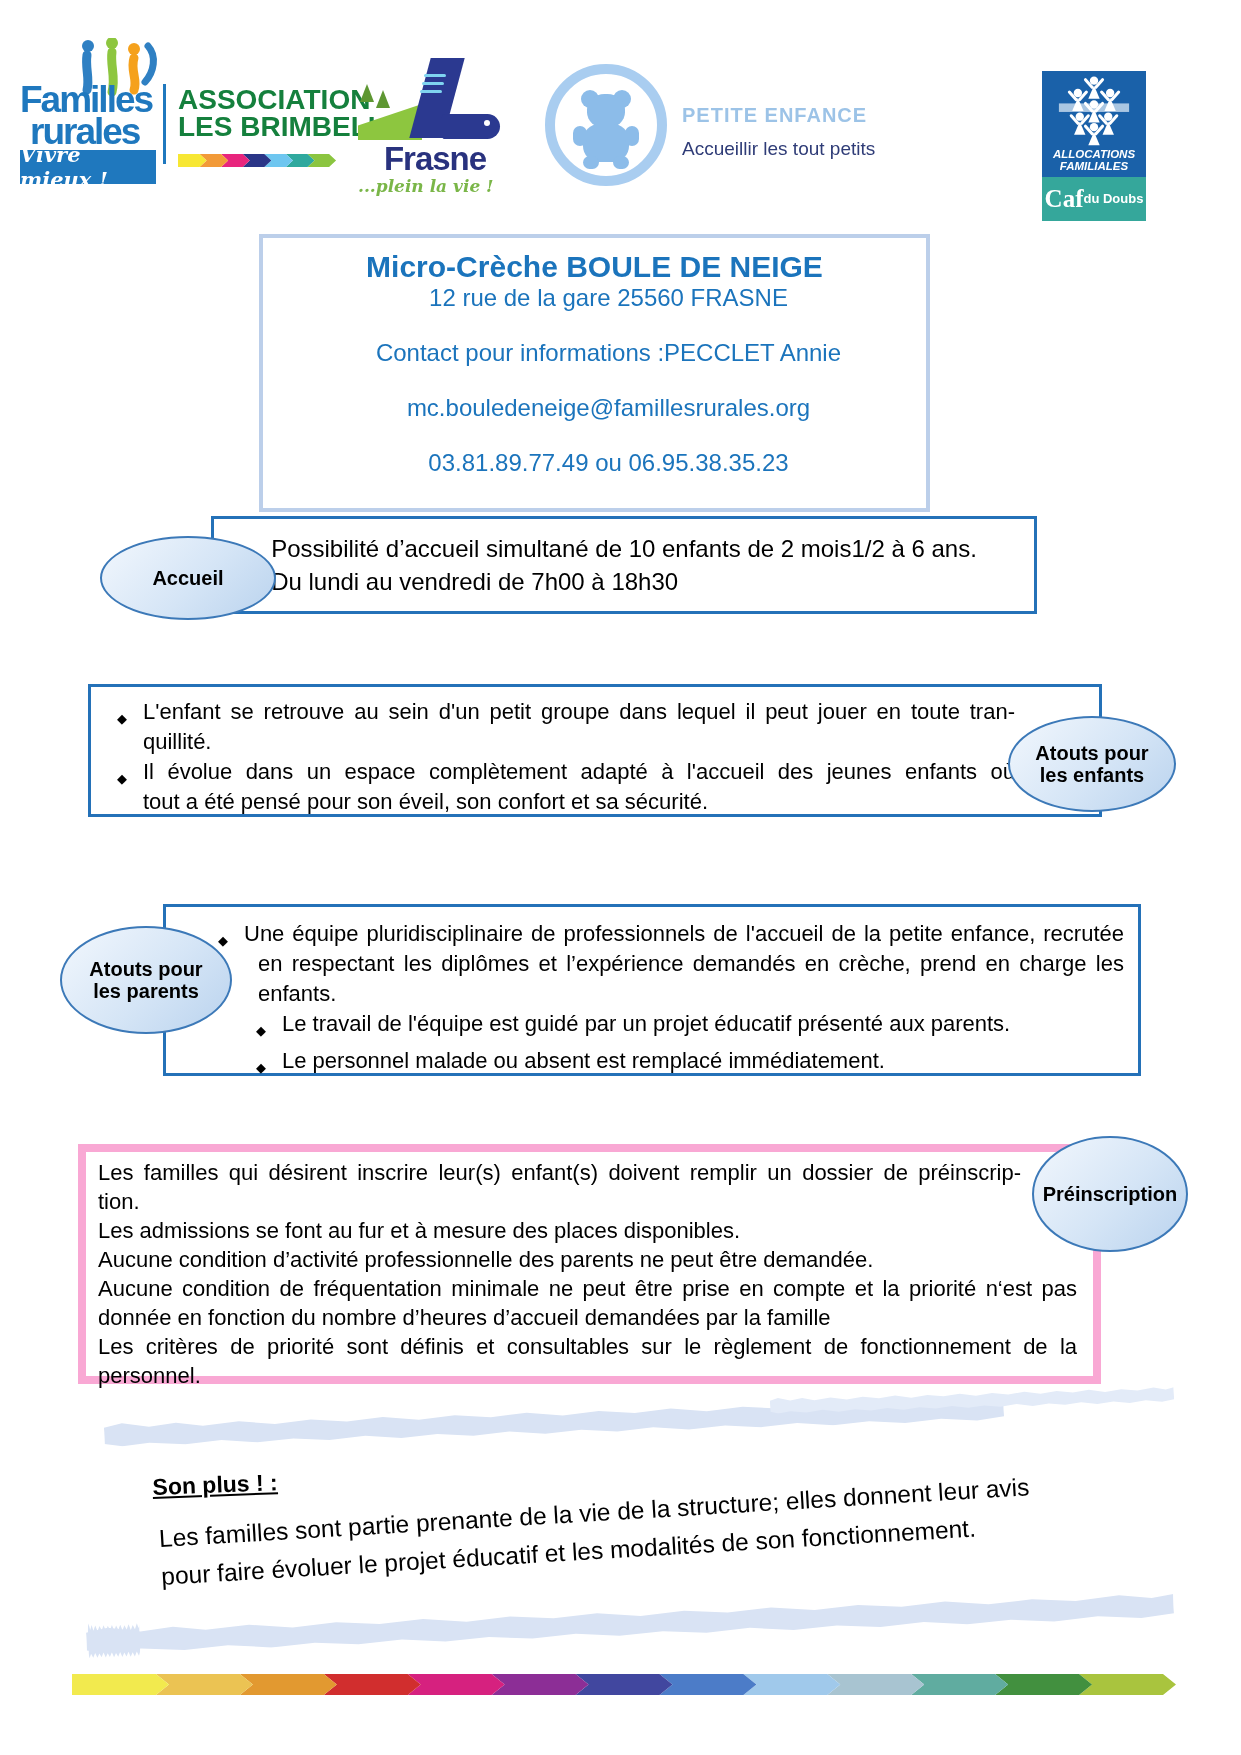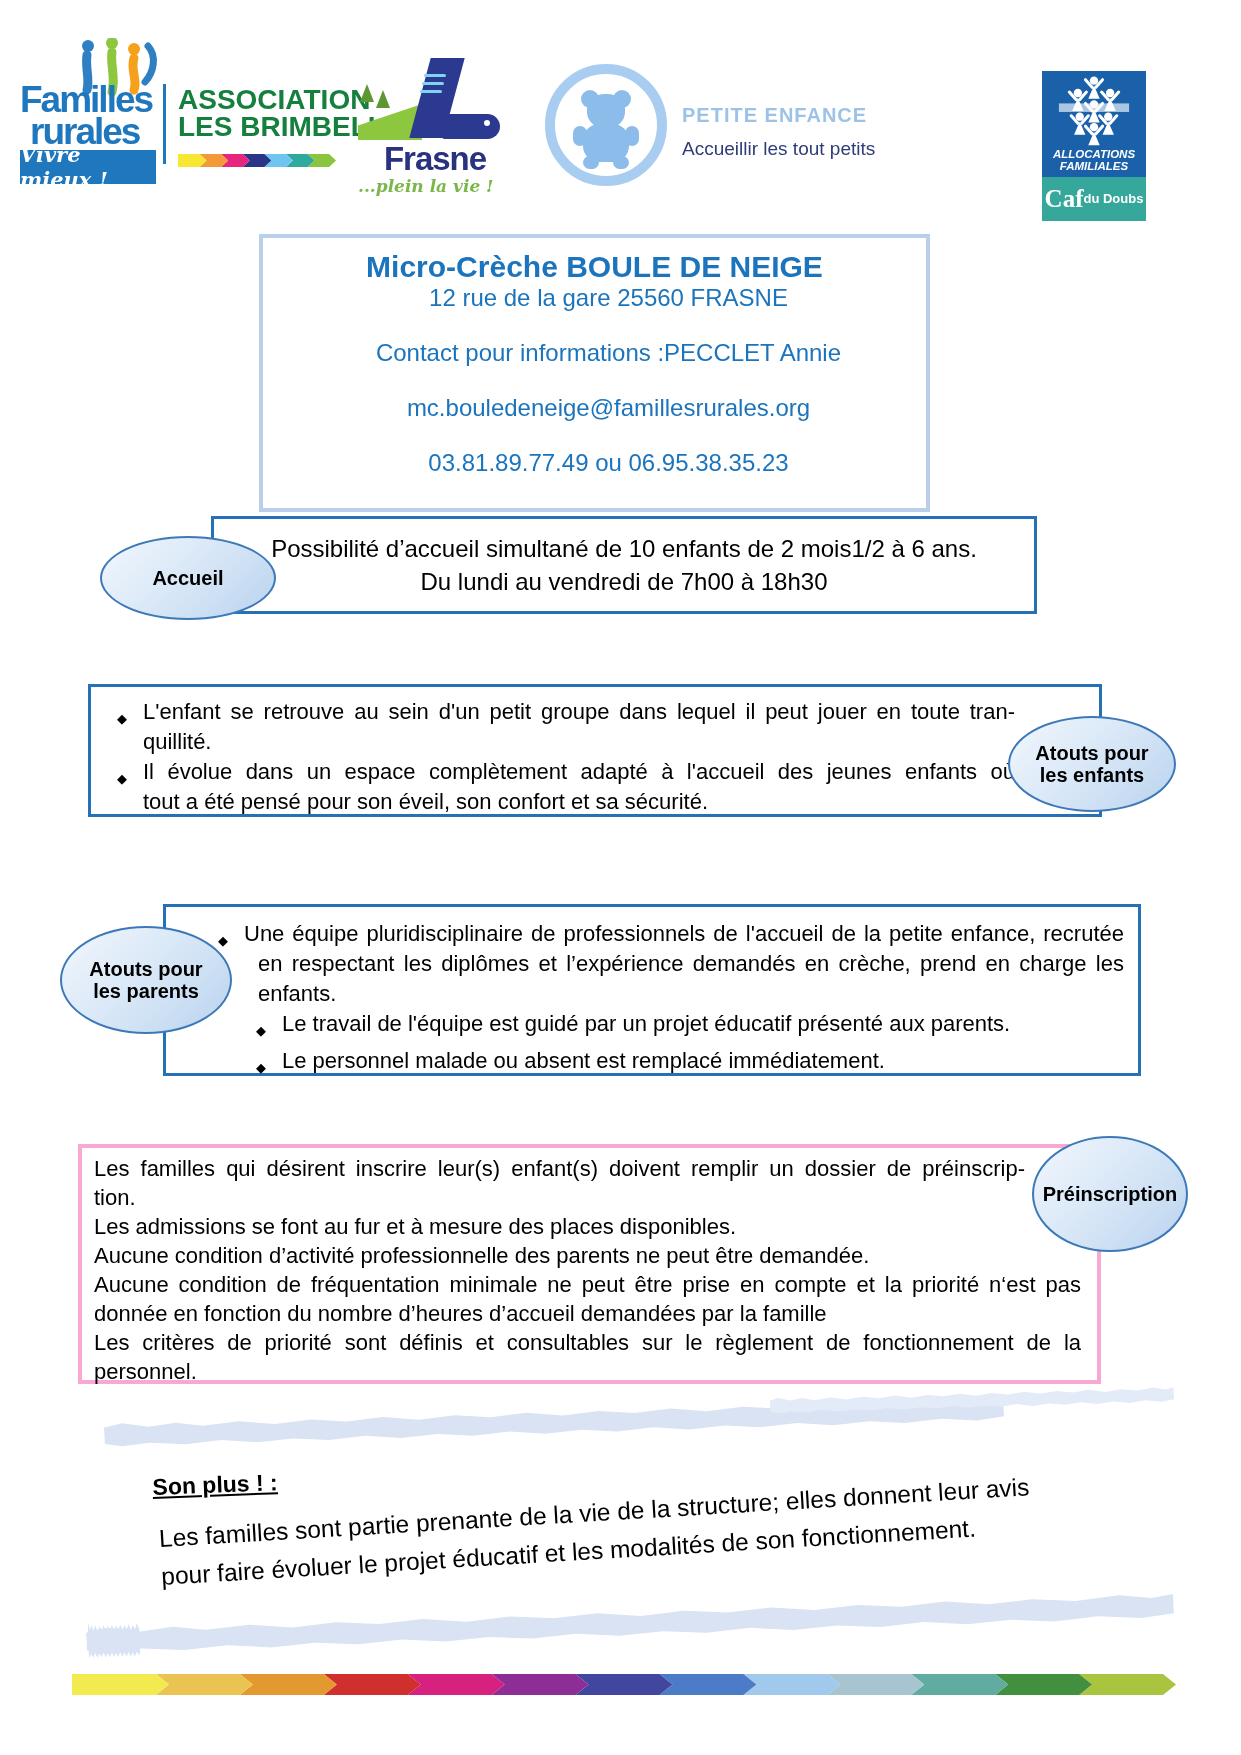--- a/index.html
+++ b/index.html
@@ -63,32 +63,32 @@
   .tb-gap{margin-top:27px;}
 
   
   .sec{border:3px solid #2471B8;background:#fff;}
   .oval{background:linear-gradient(135deg,#F2F7FD 0%,#D5E5F6 55%,#BAD3EE 100%);
         border:2px solid #3C79B8;border-radius:50%;display:flex;align-items:center;justify-content:center;
         text-align:center;font-weight:bold;font-size:20px;line-height:22px;color:#000;z-index:3;
         white-space:pre-line;}
   .accueil-box{left:211px;top:490px;width:820px;height:92px;display:flex;align-items:center;
                justify-content:center;font-size:24px;}
-  .lines-center{white-space:pre-line;text-align:center;line-height:33px;}
+  .lines-center{white-space:pre-line;line-height:33px;}
   .oval-accueil{left:100px;top:510px;width:172px;height:80px;}
 
   .ae-box{left:88px;top:658px;width:1014px;height:133px;padding:10px 84px 0 26px;box-sizing:border-box;
           font-size:22px;line-height:30px;}
   .oval-ae{left:1008px;top:690px;width:164px;height:92px;}
 
   .ap-box{left:163px;top:878px;width:978px;height:172px;padding:12px 14px 0 52px;box-sizing:border-box;
           font-size:22px;line-height:30px;}
   .oval-ap{left:60px;top:900px;width:168px;height:104px;}
 
-  .pre-box{left:78px;top:1118px;width:1023px;height:240px;border:4px solid #f9a8d4;
+  .pre-box{left:78px;top:1118px;width:1023px;height:240px;border:8px solid #f9a8d4;
            padding:6px 16px 0 12px;box-sizing:border-box;font-size:22px;line-height:29px;}
   .oval-pre{left:1032px;top:1110px;width:152px;height:112px;font-size:20px;}
   .pre-p1{margin-right:56px;}
 
   .bullet-row{display:flex;}
   .bmark{width:26px;flex:none;font-size:13px;padding-top:7px;}
   .bmark2{margin-left:38px;}
   .btxt{flex:1;}
   .jl{text-align:justify;text-align-last:justify;}
   .ap-b1 div:nth-child(2),.ap-b1 div:nth-child(3){padding-left:14px;}

